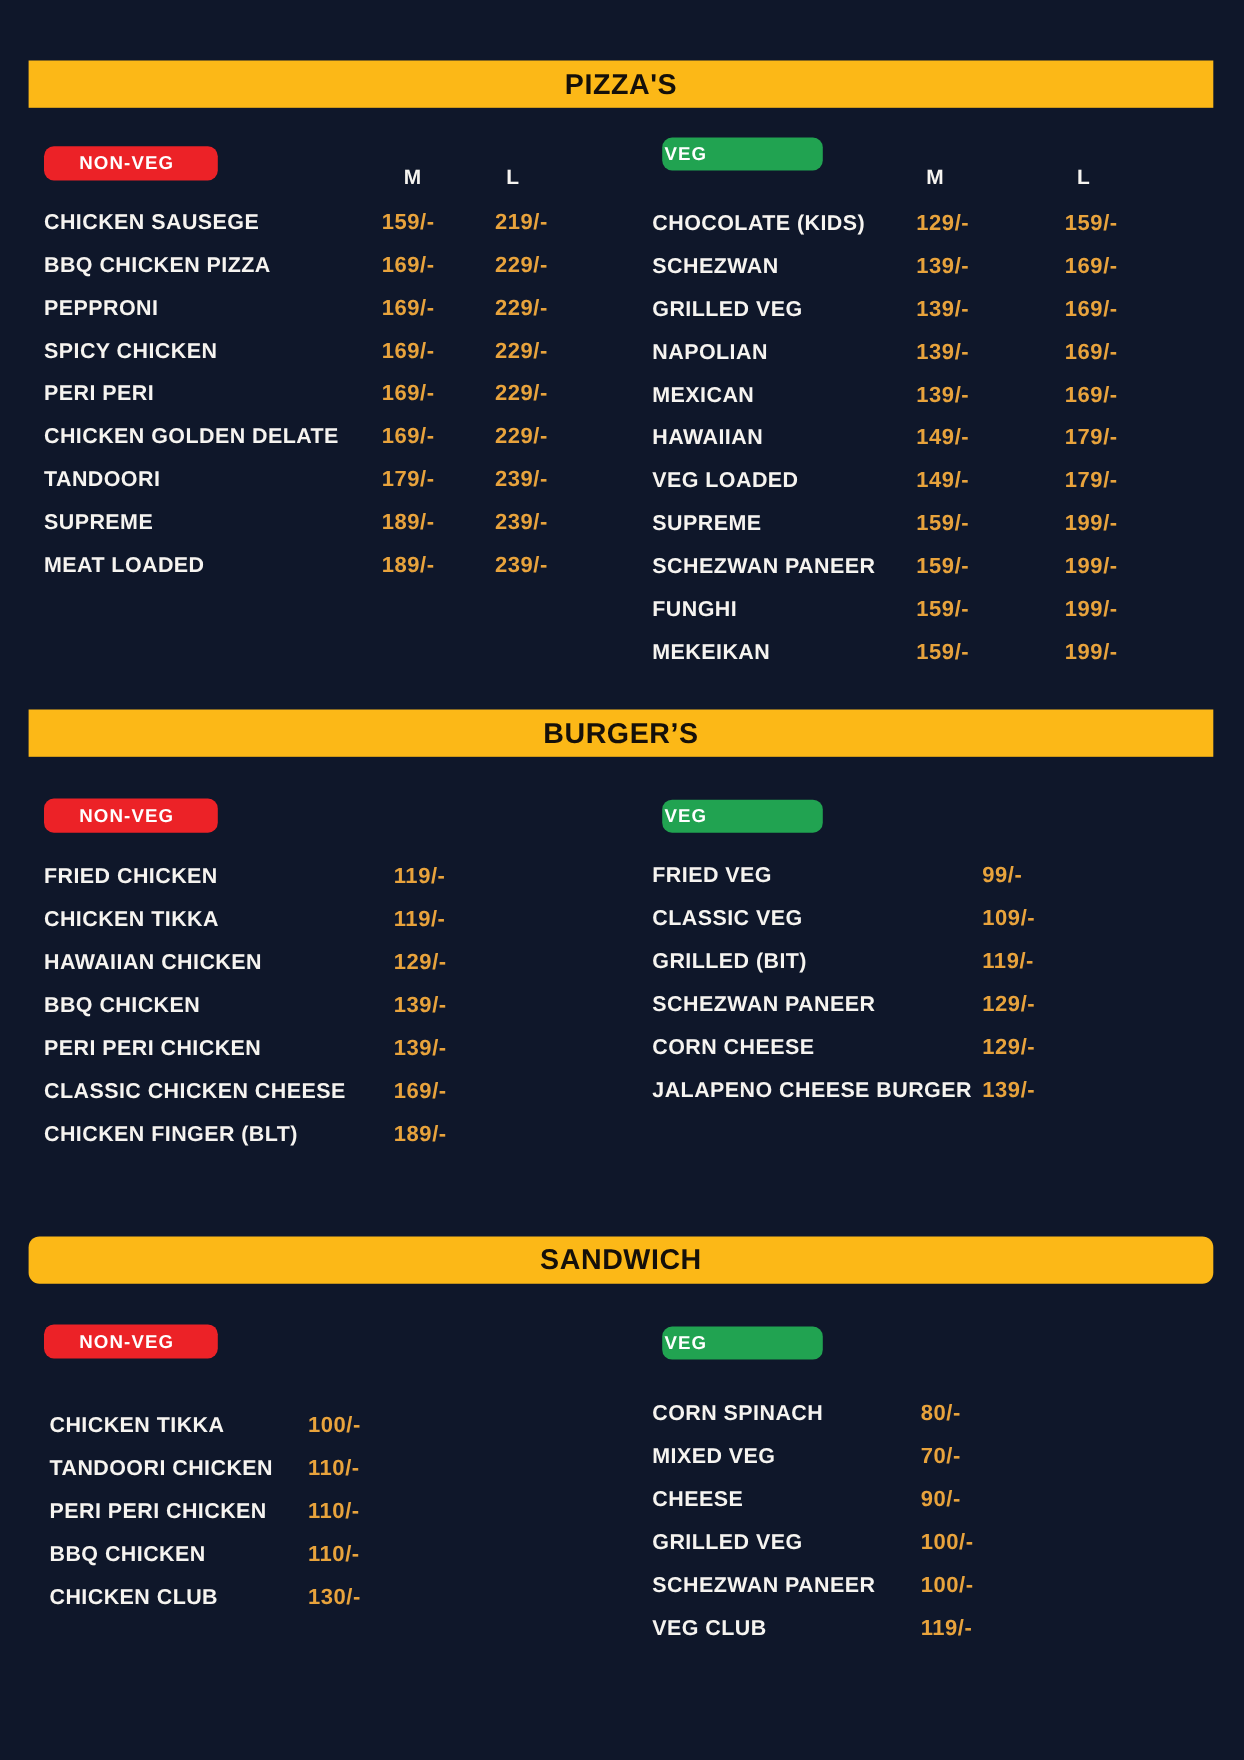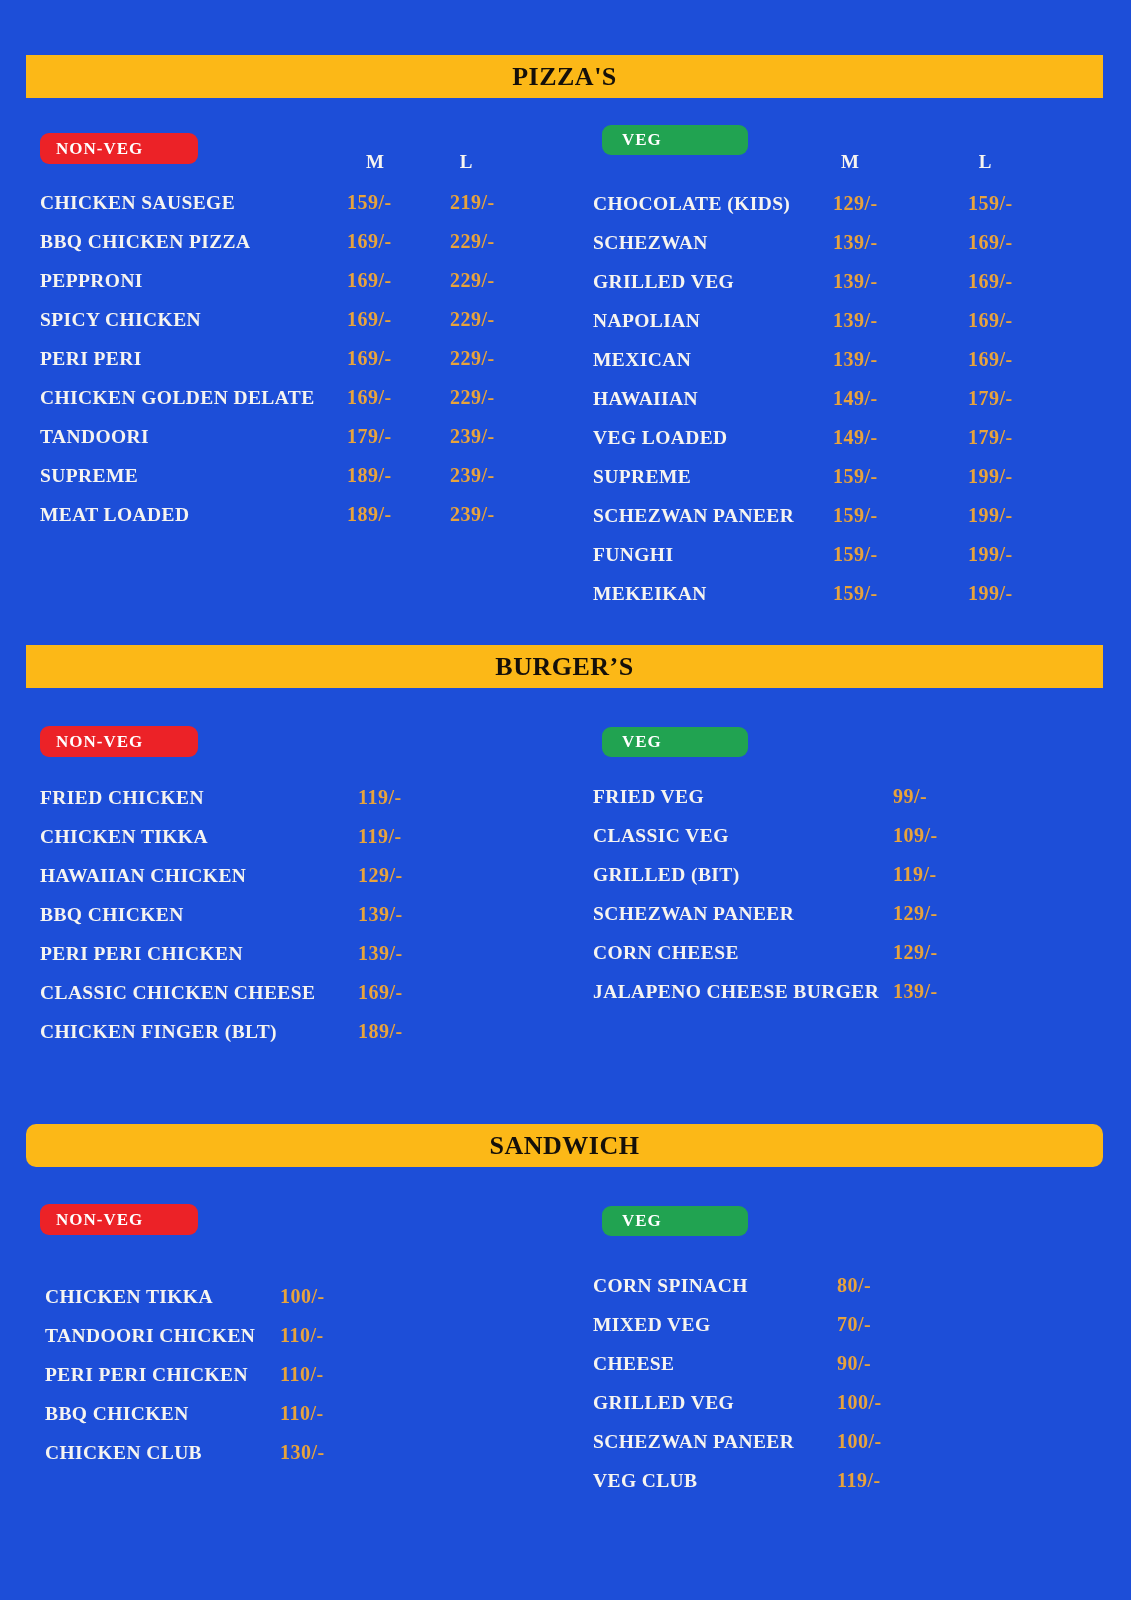--- a/index.html
+++ b/index.html
@@ -1,34 +1,34 @@
 <!DOCTYPE html>
 <html><head>
 <meta charset="utf-8">
 <style>
   html, body { margin:0; padding:0; background:#000; }
   #page {
     position:relative; width:1131px; height:1600px;
-    background:#1d4ed8; overflow:hidden;
-    font-family:Liberation Serif, serif;
+    background:#0f172a; overflow:hidden;
+    font-family:Liberation Sans, sans-serif;
   }
   section { position:static; }
   .banner {
     position:absolute; left:26px; width:1077px; height:43px;
     background:#FCB817; display:flex; align-items:center; justify-content:center;
   }
   .banner-title {
     font-size:26px; font-weight:700; color:#15100A; letter-spacing:0.5px;
   }
   .badge {
     position:absolute; border-radius:9px; display:flex; align-items:center;
-    padding-left:16px; box-sizing:border-box;
+    padding-left:32px; box-sizing:border-box;
   }
   .badge.non-veg { width:158px; height:31px; background:#EC2227; }
-  .badge.veg     { width:146px; height:30px; background:#21A351; padding-left:20px; }
+  .badge.veg     { width:146px; height:30px; background:#21A351; padding-left:2px; }
   .badge-label { color:#FFFFFF; font-weight:700; font-size:17px; letter-spacing:1px; }
   .size-headers { position:absolute; height:26px; width:540px; }
   .size-h {
     position:absolute; width:60px; text-align:center;
     color:#F6F4F0; font-weight:700; font-size:19px; line-height:26px;
   }
   .rows { position:absolute; width:545px; }
   .row { position:relative; height:39px;text-align:right; }
   .item-name {
     position:absolute; left:0; line-height:39px; white-space:nowrap;

